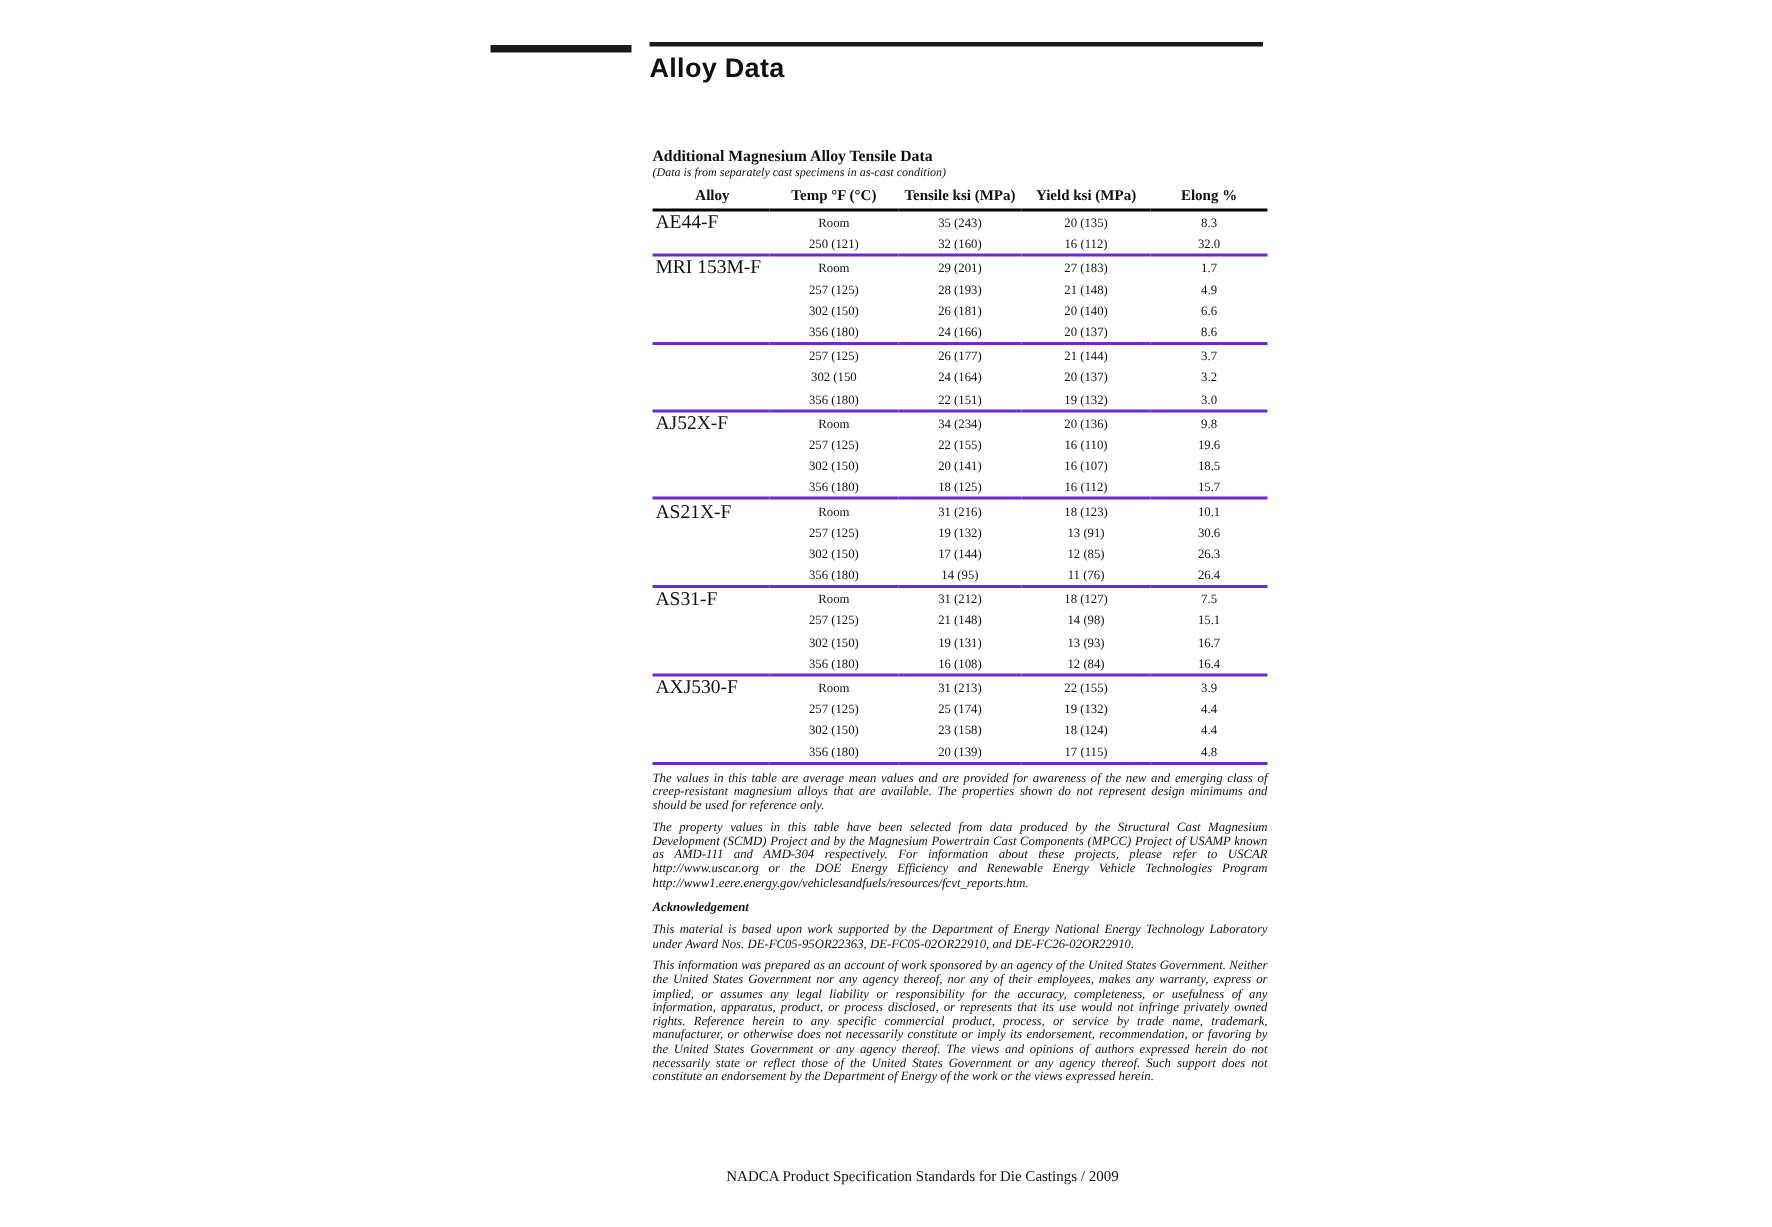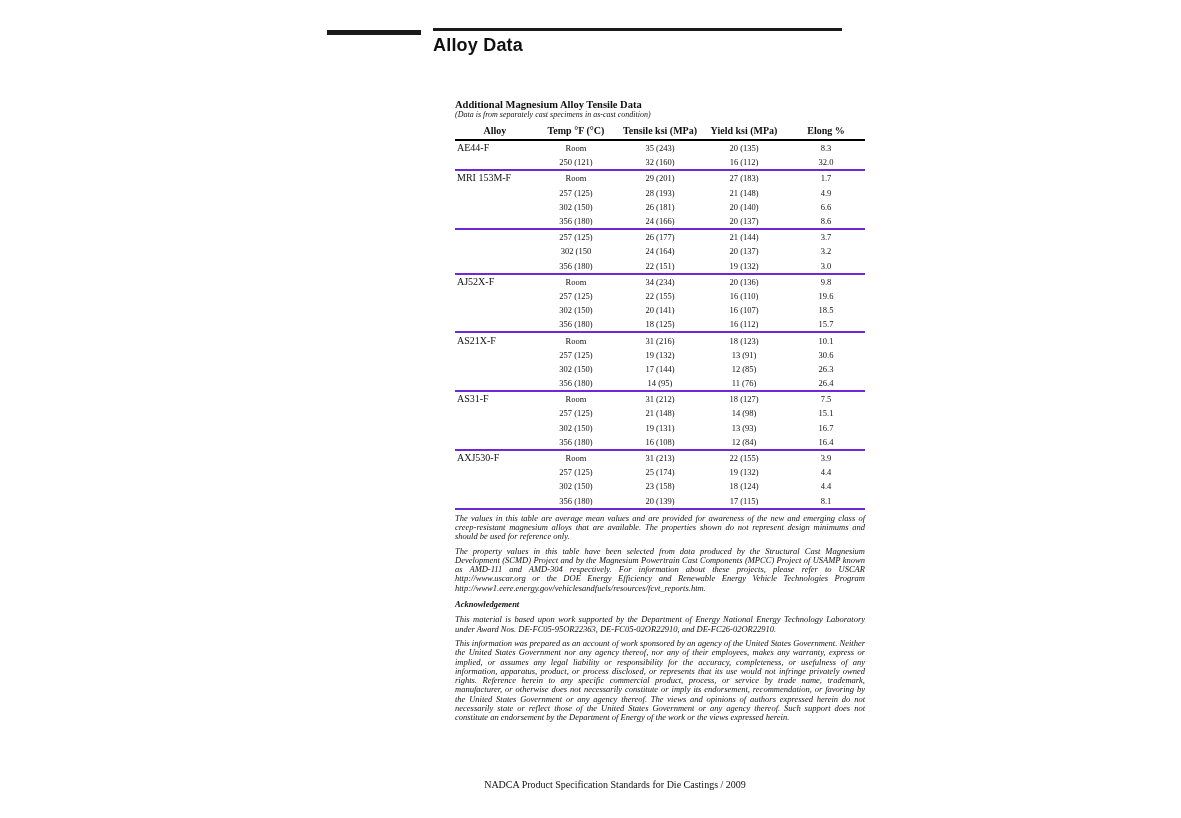--- a/index.html
+++ b/index.html
@@ -3,29 +3,29 @@
 <meta charset="utf-8">
 <style>
   html,body{margin:0;padding:0;background:#fff;}
   .page{position:relative;width:1181px;height:818px;background:#ffffff;overflow:hidden;
         font-family:"Liberation Serif","DejaVu Serif",serif;color:#111;}
   .bar-left{position:absolute;left:327px;top:30px;width:94px;height:5px;background:#1a1a1a;}
   .top-rule{position:absolute;left:433px;top:28px;width:409px;height:3px;background:#1a1a1a;}
   .title{position:absolute;left:433px;top:35px;margin:0;
          font-family:"Liberation Sans","DejaVu Sans",sans-serif;
          font-weight:800;font-size:18px;letter-spacing:.2px;color:#111;}
-  .content{position:absolute;left:435px;top:99px;width:410px;margin-left:20px;}
+  .content{position:absolute;left:435px;top:99px;width:410px;}
   .tbl-title{font-weight:bold;font-size:10.5px;line-height:11px;}
   .tbl-subtitle{font-style:italic;font-size:8px;line-height:9px;margin-bottom:5px;}
   table{width:100%;border-collapse:collapse;table-layout:fixed;}
   th{font-size:10px;font-weight:bold;text-align:center;padding:1px 0 3px 0;
      border-bottom:2.5px solid #000;}
   th.left{text-align:center;padding-left:2px;}
   td{font-size:8.5px;text-align:center;height:14.2px;padding:0;line-height:10px;}
-  td.alloy{text-align:left;padding-left:2px;font-size:10px;}
+  td.alloy{text-align:left;padding-left:2px;font-size:13px;}
   tr.group-end td{border-bottom:2px solid #6d28d9;}
   .notes{margin-top:4px;width:410px;}
   .note-para{font-style:italic;font-size:8.5px;line-height:9.3px;text-align:justify;
              margin:0 0 5px 0;}
   .note-heading{font-style:italic;font-weight:bold;font-size:8.5px;line-height:9.3px;
              margin:7px 0 6px 0;}
   .footer-left{position:absolute;left:327px;top:817px;font-weight:bold;font-size:11.5px;}
   .footer-center{position:absolute;left:390px;top:779px;width:450px;text-align:center;
              font-size:10px;}
 </style>
@@ -225,21 +225,21 @@
             <td>302 (150)</td>
             <td>23 (158)</td>
             <td>18 (124)</td>
             <td>4.4</td>
           </tr>
           <tr class="group-end">
             <td class="alloy"></td>
             <td>356 (180)</td>
             <td>20 (139)</td>
             <td>17 (115)</td>
-            <td>8.1</td>
+            <td>4.8</td>
           </tr>
         </tbody>
     </table>
 
     <div class="notes" id="notes">
         <div class="note-para">The values in this table are average mean values and are provided for awareness of the new and emerging class of creep-resistant magnesium alloys that are available. The properties shown do not represent design minimums and should be used for reference only.</div>
         <div class="note-para">The property values in this table have been selected from data produced by the Structural Cast Magnesium Development (SCMD) Project and by the Magnesium Powertrain Cast Components (MPCC) Project of USAMP known as AMD-111 and AMD-304 respectively. For information about these projects, please refer to USCAR http://www.uscar.org or the DOE Energy Efficiency and Renewable Energy Vehicle Technologies Program http://www1.eere.energy.gov/vehiclesandfuels/resources/fcvt_reports.htm.</div>
         <div class="note-heading">Acknowledgement</div>
         <div class="note-para">This material is based upon work supported by the Department of Energy National Energy Technology Laboratory under Award Nos. DE-FC05-95OR22363, DE-FC05-02OR22910, and DE-FC26-02OR22910.</div>
         <div class="note-para">This information was prepared as an account of work sponsored by an agency of the United States Government. Neither the United States Government nor any agency thereof, nor any of their employees, makes any warranty, express or implied, or assumes any legal liability or responsibility for the accuracy, completeness, or usefulness of any information, apparatus, product, or process disclosed, or represents that its use would not infringe privately owned rights.  Reference herein to any specific commercial product, process, or service by trade name, trademark, manufacturer, or otherwise does not necessarily constitute or imply its endorsement, recommendation, or favoring by the United States Government or any agency thereof.  The views and opinions of authors expressed herein do not necessarily state or reflect those of the United States Government or any agency thereof.  Such support does not constitute an endorsement by the Department of Energy of the work or the views expressed herein.</div>

